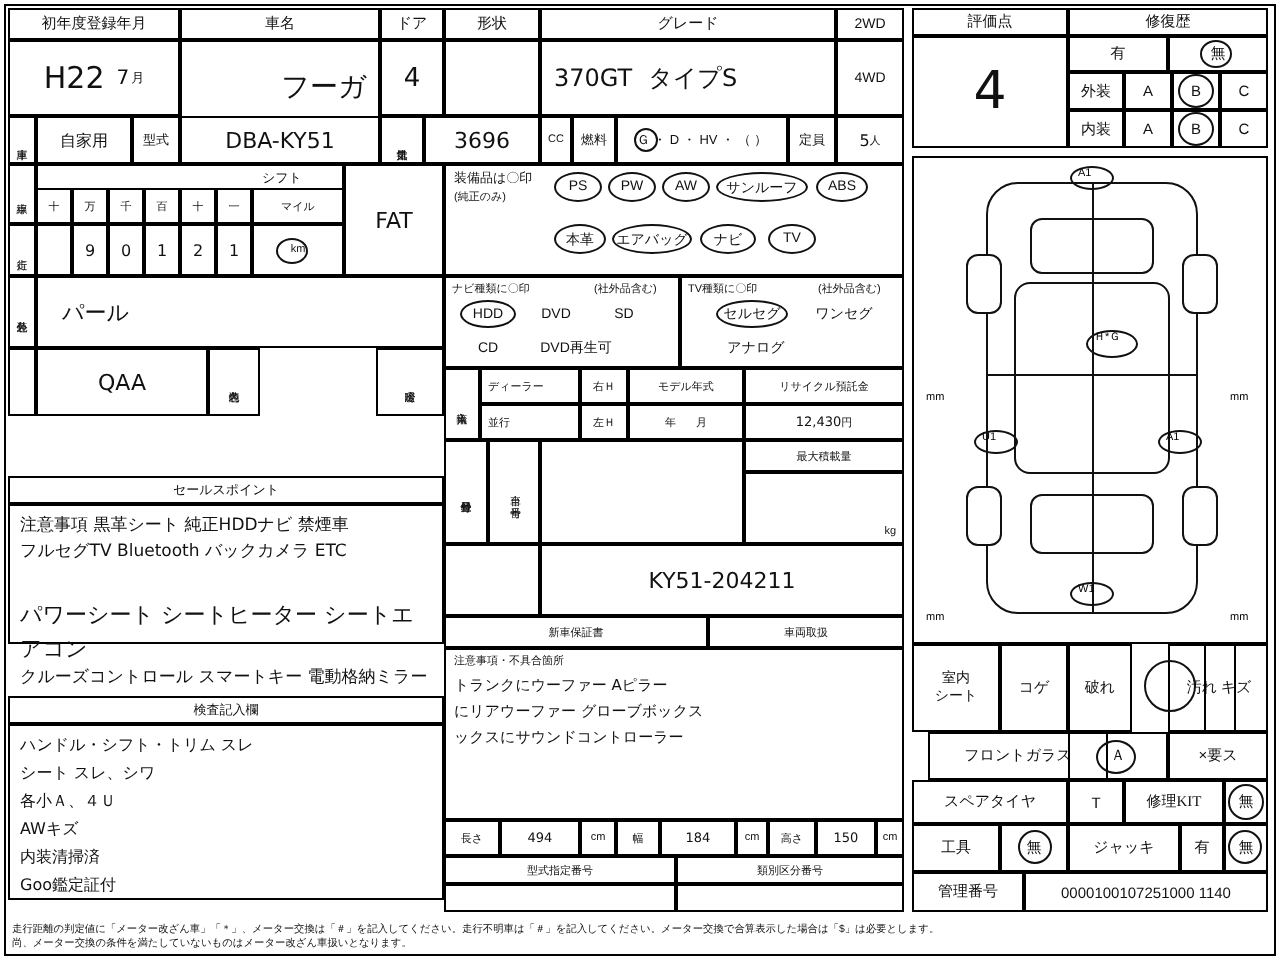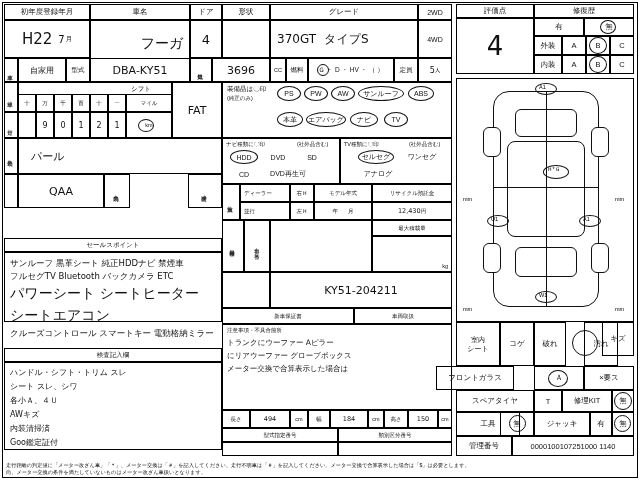--- a/index.html
+++ b/index.html
@@ -232,41 +232,41 @@
   <div class="cell c" style="left:270px;top:272px;width:182px;height:36px;">
     <span class="hand" style="font-size:11px;">KY51-204211</span>
   </div>
   <div class="cell c xxs" style="left:222px;top:272px;width:48px;height:36px;"></div>
 
   <div class="cell c xxs" style="left:222px;top:308px;width:132px;height:16px;">新車保証書</div>
   <div class="cell c xxs" style="left:354px;top:308px;width:98px;height:16px;">車両取扱</div>
 
   <div class="cell c xs" style="left:4px;top:238px;width:218px;height:14px;">セールスポイント</div>
   <div class="cell" style="left:4px;top:252px;width:218px;height:70px;flex-direction:column;align-items:flex-start;padding:4px 5px;">
-    <span class="hand" style="font-size:8.5px;line-height:1.55;">サンルーフ  黒革シート  純正HDDナビ  禁煙車</span>
+    <span class="hand" style="font-size:8.5px;line-height:1.55;">注意事項  黒革シート  純正HDDナビ  禁煙車</span>
     <span class="hand" style="font-size:8.5px;line-height:1.55;">フルセグTV  Bluetooth  バックカメラ  ETC</span>
-    <span class="hand" style="font-size:14px;line-height:1.55;">パワーシート  シートヒーター  シートエアコン</span>
+    <span class="hand" style="font-size:11px;line-height:1.55;margin-top:16px;">パワーシート  シートヒーター  シートエアコン</span>
     <span class="hand" style="font-size:8.5px;line-height:1.55;">クルーズコントロール  スマートキー  電動格納ミラー</span>
   </div>
 
   <div class="cell c xs" style="left:4px;top:348px;width:218px;height:14px;">検査記入欄</div>
   <div class="cell" style="left:4px;top:362px;width:218px;height:88px;flex-direction:column;align-items:flex-start;padding:3px 5px;">
     <span class="hand" style="font-size:8px;line-height:1.75;">ハンドル・シフト・トリム  スレ</span>
     <span class="hand" style="font-size:8px;line-height:1.75;">シート  スレ、シワ</span>
     <span class="hand" style="font-size:8px;line-height:1.75;">各小Ａ、４Ｕ</span>
     <span class="hand" style="font-size:8px;line-height:1.75;">AWキズ</span>
     <span class="hand" style="font-size:8px;line-height:1.75;">内装清掃済</span>
     <span class="hand" style="font-size:8px;line-height:1.75;">Goo鑑定証付</span>
   </div>
 
   <div class="cell" style="left:222px;top:324px;width:230px;height:86px;flex-direction:column;align-items:flex-start;padding:2px 4px;">
     <span class="xxs">注意事項・不具合箇所</span>
     <span class="hand" style="font-size:7.5px;line-height:1.75;margin-top:2px;">トランクにウーファー  Aピラー</span>
     <span class="hand" style="font-size:7.5px;line-height:1.75;">にリアウーファー  グローブボックス</span>
-    <span class="hand" style="font-size:7.5px;line-height:1.75;">メーター交換で合算表示した場合は</span>
+    <span class="hand" style="font-size:7.5px;line-height:1.75;">ックスにサウンドコントローラー</span>
   </div>
 
   <div class="cell c xxs" style="left:222px;top:410px;width:28px;height:18px;">長さ</div>
   <div class="cell c" style="left:250px;top:410px;width:40px;height:18px;">
     <span class="hand xs">494</span>
   </div>
   <div class="cell c xxs" style="left:290px;top:410px;width:18px;height:18px;">cm</div>
   <div class="cell c xxs" style="left:308px;top:410px;width:22px;height:18px;">幅</div>
   <div class="cell c" style="left:330px;top:410px;width:38px;height:18px;">
     <span class="hand xs">184</span>
@@ -338,35 +338,35 @@
     <span class="lbl xxs" style="left:158px;top:228px;">mm</span>
   </div>
 
   <div class="rcell" style="left:456px;top:322px;width:44px;height:44px;line-height:1.3;text-align:center;">
     <span style="font-size:7px;white-space:pre-line;">室内
 シート</span>
   </div>
   <div class="rcell" style="left:500px;top:322px;width:34px;height:44px;">コゲ</div>
   <div class="rcell" style="left:534px;top:322px;width:32px;height:44px;">破れ</div>
   <div class="rcell" style="left:584px;top:322px;width:34px;height:44px;">汚れ</div>
-  <div class="rcell" style="left:602px;top:322px;width:32px;height:34px;text-align:right;">キズ</div>
+  <div class="rcell" style="left:602px;top:322px;width:32px;height:44px;text-align:right;">キズ</div>
   <div class="circle-mark" style="left:572px;top:330px;width:26px;height:26px;"></div>
 
-  <div class="rcell" style="left:436px;top:366px;width:78px;height:24px;font-family:Liberation Mono, monospace;">フロントガラス</div>
+  <div class="rcell" style="left:464px;top:366px;width:90px;height:24px;font-family:Liberation Mono, monospace;">フロントガラス</div>
   <div class="rcell" style="left:534px;top:366px;width:50px;height:24px;">Ａ</div>
   <div class="rcell" style="left:584px;top:366px;width:50px;height:24px;">×要ス</div>
   <div class="circle-mark" style="left:548px;top:370px;width:20px;height:17px;"></div>
 
   <div class="rcell" style="left:456px;top:390px;width:78px;height:22px;">スペアタイヤ</div>
   <div class="rcell" style="left:534px;top:390px;width:28px;height:22px;">T</div>
-  <div class="rcell" style="left:562px;top:390px;width:50px;height:22px;">修理KIT</div>
+  <div class="rcell" style="left:562px;top:390px;width:50px;height:22px;font-family:Liberation Serif, serif;">修理KIT</div>
   <div class="rcell" style="left:612px;top:390px;width:22px;height:22px;">無</div>
   <div class="circle-mark" style="left:614px;top:392px;width:18px;height:18px;"></div>
 
-  <div class="rcell" style="left:456px;top:412px;width:64px;height:24px;">工具</div>
+  <div class="rcell" style="left:456px;top:412px;width:44px;height:24px;">工具</div>
   <div class="rcell" style="left:500px;top:412px;width:34px;height:24px;">無</div>
   <div class="rcell" style="left:534px;top:412px;width:56px;height:24px;">ジャッキ</div>
   <div class="rcell" style="left:590px;top:412px;width:22px;height:24px;">有</div>
   <div class="rcell" style="left:612px;top:412px;width:22px;height:24px;">無</div>
   <div class="circle-mark" style="left:509px;top:415px;width:17px;height:17px;"></div>
   <div class="circle-mark" style="left:614px;top:415px;width:17px;height:17px;"></div>
 
   <div class="rcell" style="left:456px;top:436px;width:56px;height:20px;">管理番号</div>
   <div class="rcell" style="left:512px;top:436px;width:122px;height:20px;">
     <span style="font-size:7.5px;">0000100107251000 1140</span>

